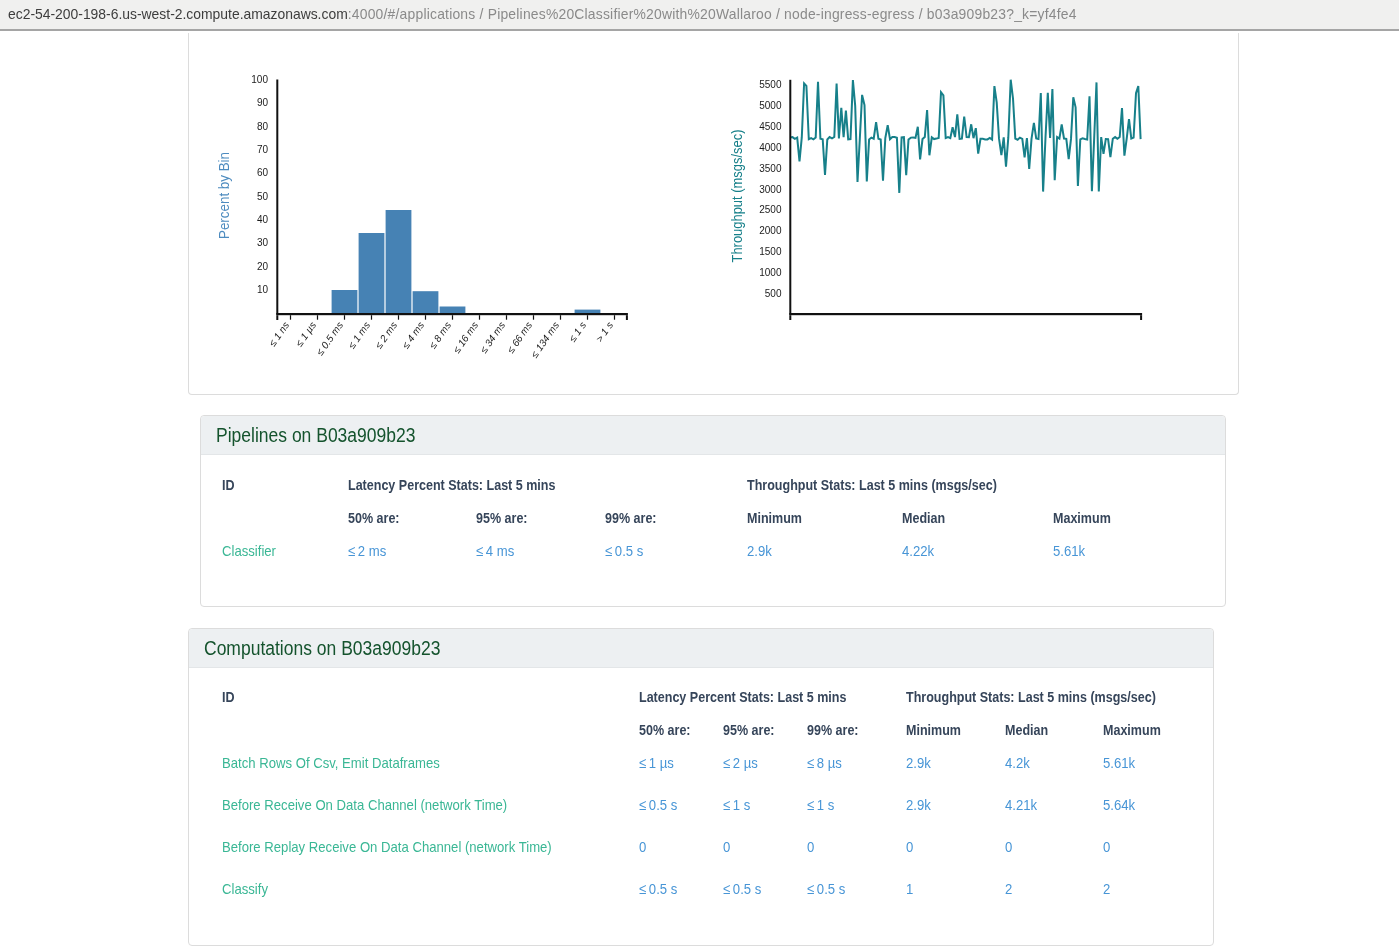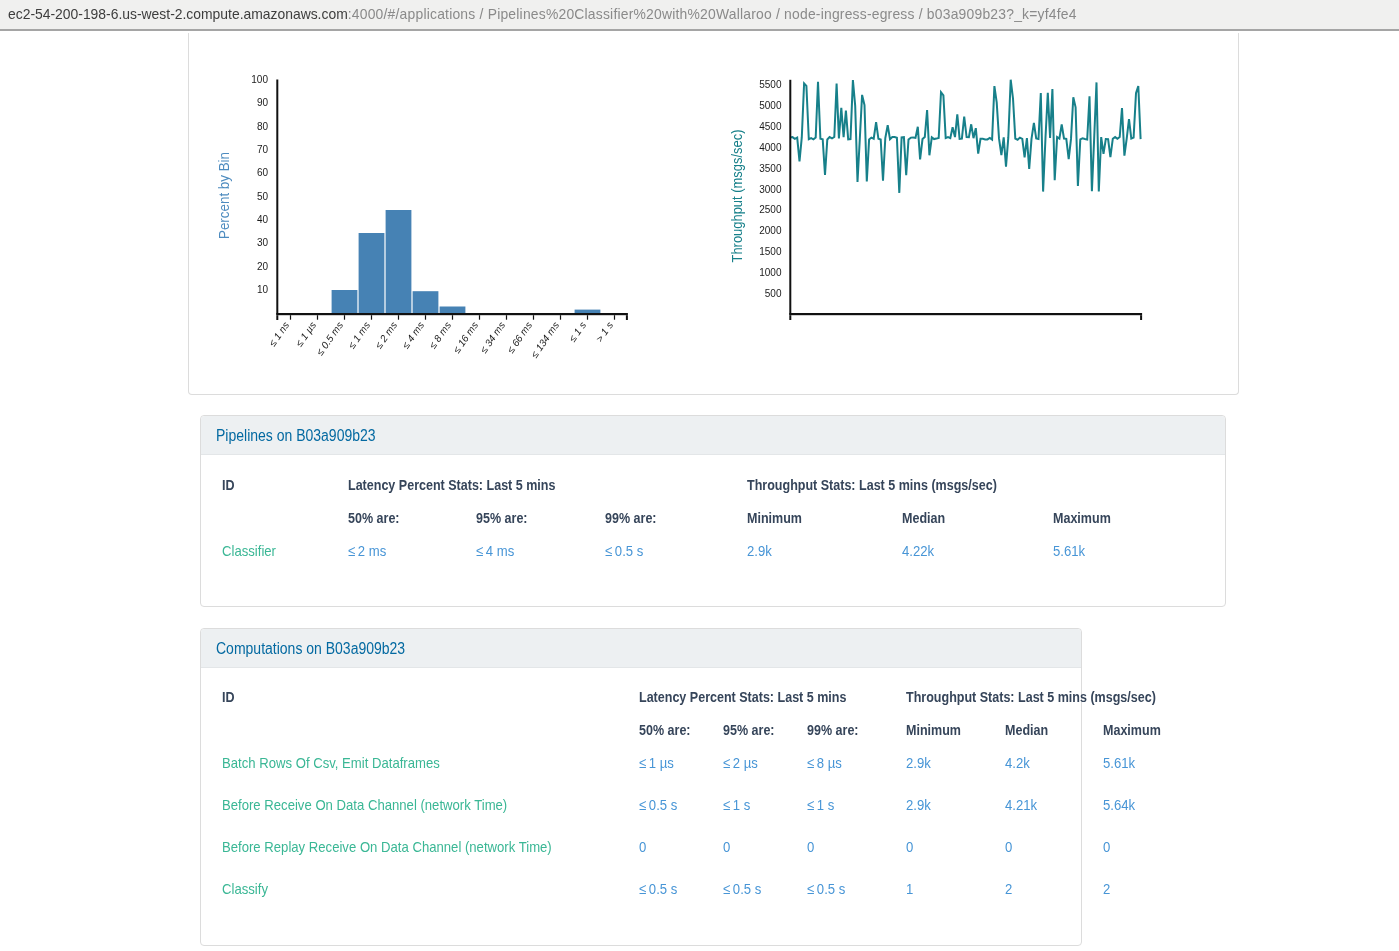--- a/index.html
+++ b/index.html
@@ -3,23 +3,23 @@
 <style>
 html,body{margin:0;padding:0;background:#fff;width:1399px;height:951px;
 font-family:"Liberation Sans",sans-serif;position:relative;overflow:hidden}
 #urlbar{position:absolute;left:0;top:0;width:1399px;height:31px;background:#f0f0ef;
 border-bottom:2px solid #a5a5a5;font-size:13.9px;color:#3d3d3d;line-height:28px;
 white-space:nowrap;padding-left:8px;box-sizing:border-box}
 #urlbar .dim{color:#8a8a8a;letter-spacing:0.015em}
 .card{position:absolute;background:#fff;border:1px solid #dcdcdc;border-radius:4px;box-sizing:border-box}
 #card1{left:188px;top:33px;width:1051px;height:362px;border-top:none;border-top-left-radius:0;border-top-right-radius:0}
 #card2{left:200px;top:415px;width:1026px;height:192px}
-#card3{left:200px;top:628px;width:882px;height:318px}
+#card3{left:188px;top:628px;width:1026px;height:318px}
 .chead{height:38px;background:#edf0f2;border-bottom:1px solid #e3e6e8;
-border-radius:4px 4px 0 0;line-height:39px;padding-left:15px;font-size:16px;color:#0369a1}
+border-radius:4px 4px 0 0;line-height:39px;padding-left:15px;font-size:20px;color:#14532d}
 #charts{position:absolute;left:0;top:0}
 span.h,span.g,span.b{position:absolute;font-size:15px;white-space:nowrap;transform-origin:left center}
 span.h{transform:translateY(-50%) scaleX(0.835)}
 span.g,span.b{transform:translateY(-50%) scaleX(0.875)}
 span.h{font-weight:bold;color:#36455a}
 .chead span{display:inline-block;transform:scaleX(0.875);transform-origin:left center}
 span.g{color:#3ab795}
 span.b{color:#4795d6}
 </style></head>
 <body>

